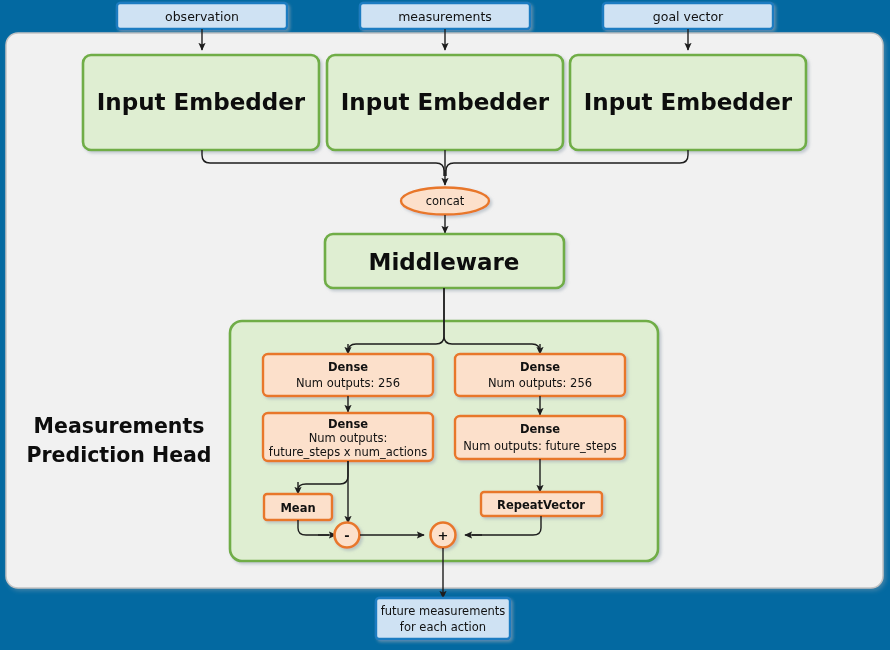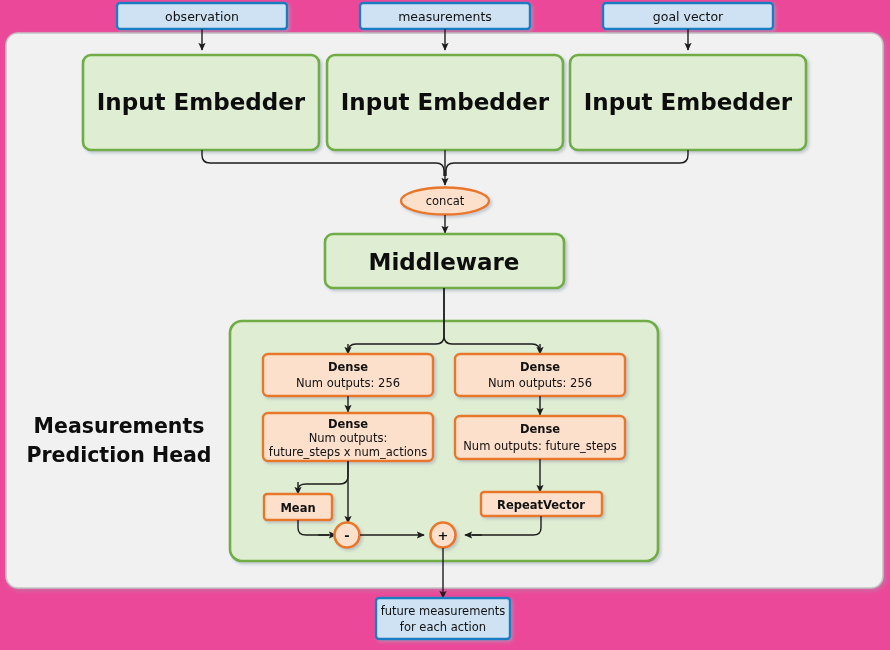--- a/index.html
+++ b/index.html
@@ -1,18 +1,18 @@
 <!DOCTYPE html>
 <html><head>
 <meta charset="utf-8">
 <style>
   html,body{margin:0;padding:0;background:#ffffff;}
   body{width:890px;height:650px;font-family:"DejaVu Sans","Liberation Sans",sans-serif;
        -webkit-font-smoothing:antialiased;}
-  #stage{position:relative;width:890px;height:650px;overflow:hidden;background:#ec4899;}
+  #stage{position:relative;width:890px;height:650px;overflow:hidden;background:#0369a1;}
   svg{display:block;}
   text{paint-order:stroke;}
 </style>
 </head>
 <body>
 
 <div id="stage">
 <svg width="890" height="650" viewBox="0 0 890 650" xmlns="http://www.w3.org/2000/svg">
   <defs>
     <marker id="arrow" markerWidth="9" markerHeight="9" refX="7.2" refY="4" orient="auto" markerUnits="userSpaceOnUse">

